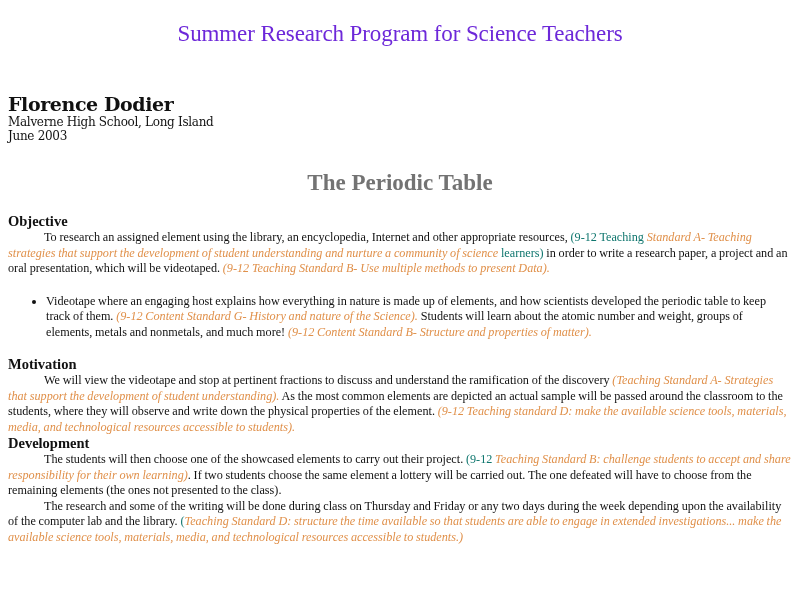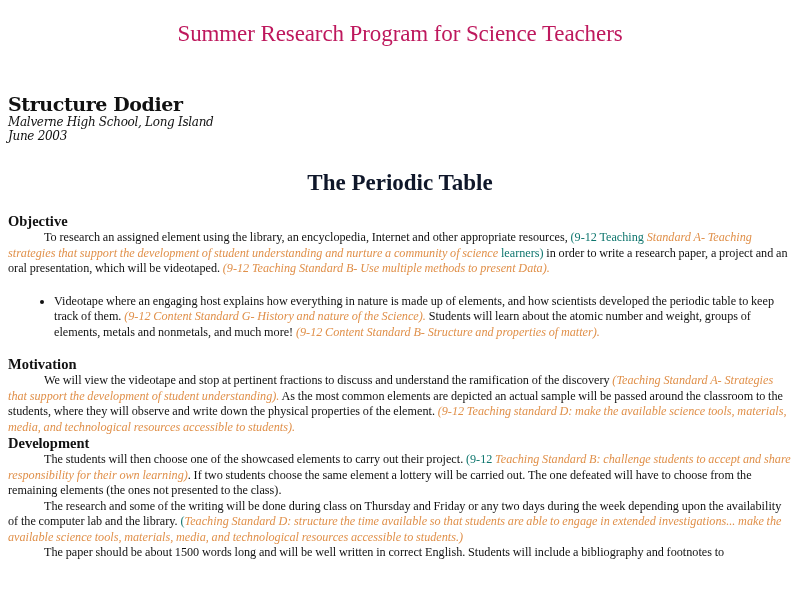--- a/index.html
+++ b/index.html
@@ -6,48 +6,47 @@
     body {
       width: 800px; height: 600px; overflow: hidden;
       font-family: "Liberation Serif", serif;
       color: #111111;
       font-size: 12.2px;
       line-height: 15.5px;
     }
     .page { padding: 0 8px; }
     .program-title {
       text-align: center;
-      color: #be185d;
+      color: #6d28d9;
       font-size: 23px;
       font-weight: normal;
       margin: 0;
       padding-top: 19px;
       height: 30px;
       line-height: 30px;
       letter-spacing: -0.1px;
     }
     .author-block { margin-top: 44px; }
     .author-name {
       font-family: "DejaVu Serif", serif;
       font-weight: bold;
       font-size: 19px;
       line-height: 22px;
       margin: 0;
       letter-spacing: -0.4px;
     }
     .author-meta {
       font-family: "DejaVu Serif", serif;
-      font-style: italic;
       font-size: 12px;
       line-height: 14px;
       letter-spacing: -0.3px;
     }
     .doc-title {
       text-align: center;
-      color: #0f172a;
+      color: #737373;
       font-size: 23px;
       font-weight: bold;
       margin: 26px 0 0 0;
       line-height: 28px;
     }
     .section-heading {
       font-weight: bold;
       font-size: 14.5px;
       line-height: 17px;
       margin: 0;
@@ -58,32 +57,32 @@
       text-align: left;
       word-spacing: -0.3px;
     }
     .indent { text-indent: 36px; }
     .std { color: #0f766e; }
     .std-i { color: #e0904a; font-style: italic; }
     #objective { margin-top: 16px; }
     #materials { margin-top: 17px; }
     #motivation { margin-top: 16px; }
     #development { }
-    ul.materials-list { margin: 16px; padding-left: 30px; }
+    ul.materials-list { margin: 8px; padding-left: 30px; }
     ul.materials-list li { list-style: disc; }
   </style>
 </head>
 <body>
 
 <div class="page">
 
   <h1 class="program-title">Summer Research Program for Science Teachers</h1>
 
   <div class="author-block">
-    <div class="author-name">Structure Dodier</div>
+    <div class="author-name">Florence Dodier</div>
     <div class="author-meta">Malverne High School, Long Island</div>
     <div class="author-meta">June 2003</div>
   </div>
 
   <h2 class="doc-title">The Periodic Table</h2>
 
   <section id="objective">
     <h3 class="section-heading italic">Objective</h3>
     <p class="para indent"><span>To research an assigned element using the library, an encyclopedia, Internet and other appropriate resources, </span><span class="std">(9-12 Teaching </span><span class="std-i">Standard A- Teaching strategies that support the development of student understanding and nurture a community of science </span><span class="std">learners)</span><span> in order to write a research paper, a project and an oral presentation, which will be videotaped. </span><span class="std-i">(9-12 Teaching Standard B- Use multiple methods to present Data).</span></p>
   </section>
@@ -96,16 +95,15 @@
 
   <section id="motivation">
     <h3 class="section-heading">Motivation</h3>
     <p class="para indent"><span>We will view the videotape and stop at pertinent fractions to discuss and understand the ramification of the discovery </span><span class="std-i">(Teaching Standard A- Strategies that support the development of student understanding).</span><span> As the most common elements are depicted an actual sample will be passed around the classroom to the students, where they will observe and write down the physical properties of the element. </span><span class="std-i">(9-12 Teaching standard D: make the available science tools, materials, media, and technological resources accessible to students).</span></p>
   </section>
 
   <section id="development">
     <h3 class="section-heading">Development</h3>
     <p class="para indent"><span>The students will then choose one of the showcased elements to carry out their project. </span><span class="std">(9-12 </span><span class="std-i">Teaching Standard B: challenge students to accept and share responsibility for their own learning)</span><span>. If two students choose the same element a lottery will be carried out. The one defeated will have to choose from the remaining elements (the ones not presented to the class).</span></p>
     <p class="para indent"><span>The research and some of the writing will be done during class on Thursday and Friday or any two days during the week depending upon the availability of the computer lab and the library. </span><span class="std">(</span><span class="std-i">Teaching Standard D: structure the time available so that students are able to engage in extended investigations... make the available science tools, materials, media, and technological resources accessible to students.)</span></p>
-    <p class="para indent"><span>The paper should be about 1500 words long and will be well written in correct English. Students will include a bibliography and footnotes to</span></p>
   </section>
 
 </div>
 
 </body></html>

